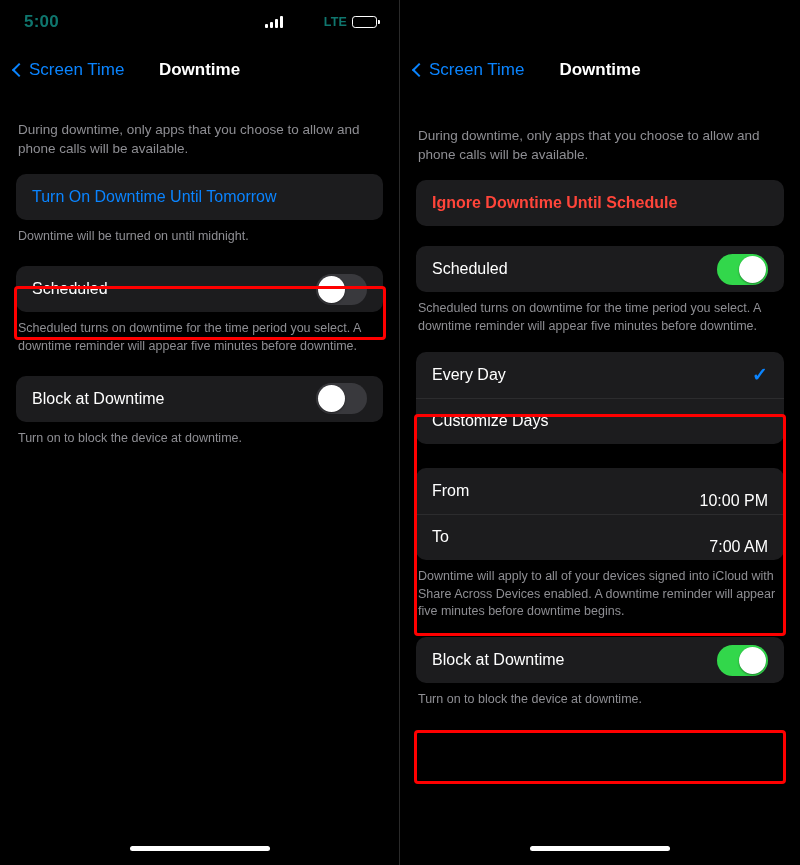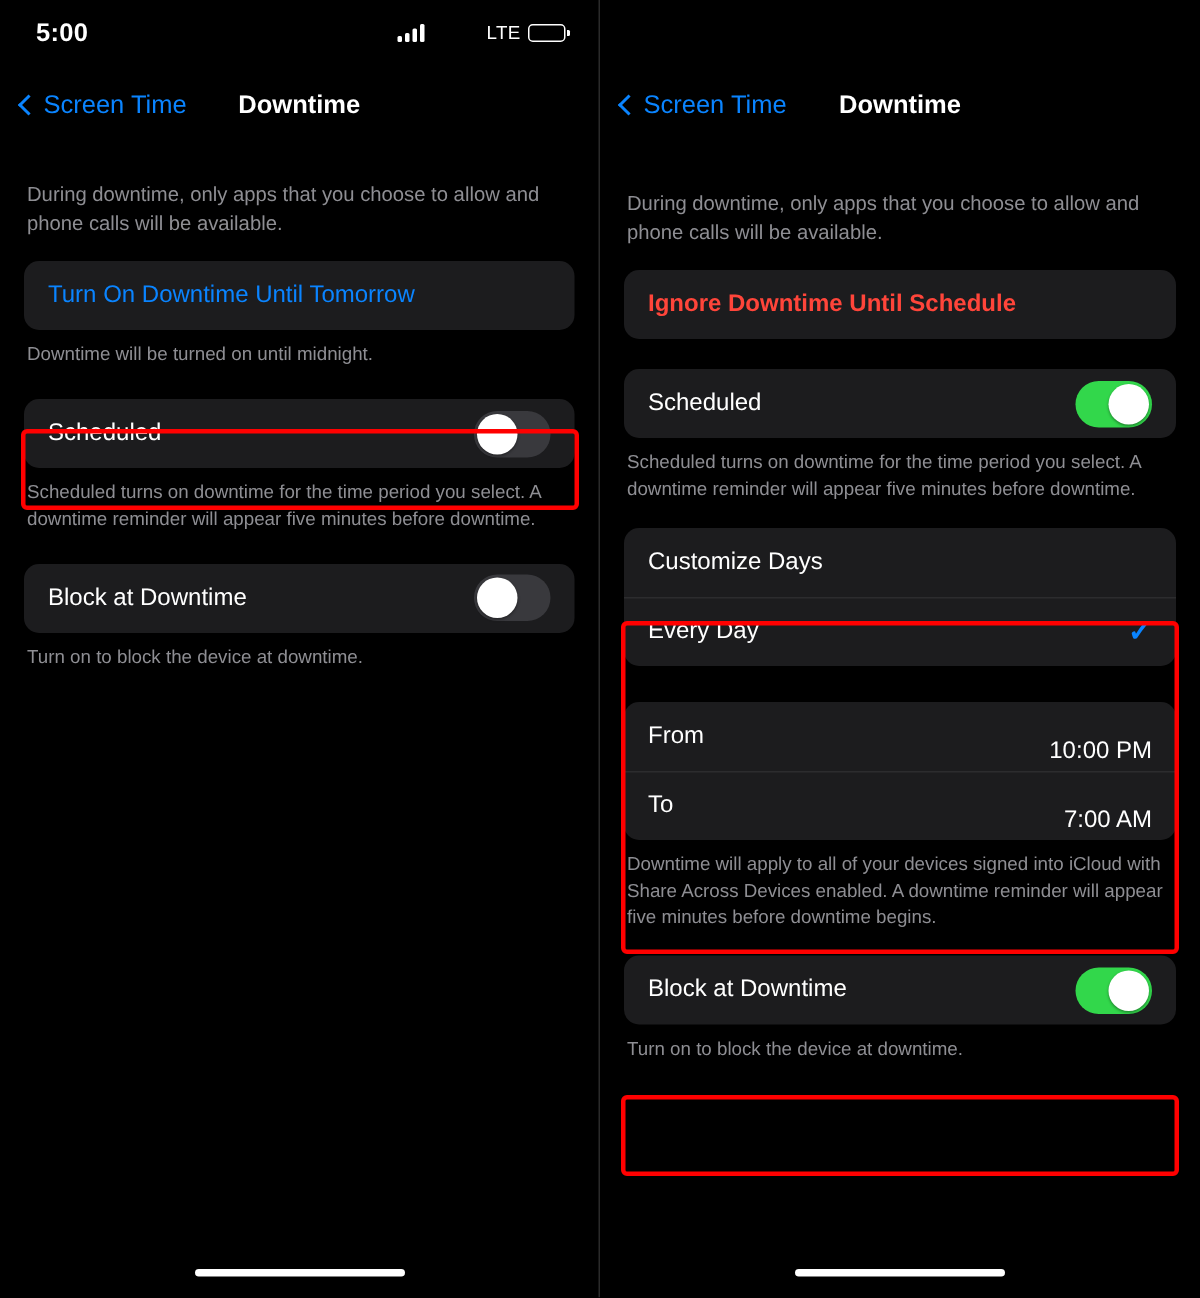--- a/index.html
+++ b/index.html
@@ -22,21 +22,21 @@
   }
   .panel.left { border-right: 1px solid #2a2a2a; }
 
   
   .statusbar {
     height: 44px;
     display: flex;
     align-items: center;
     justify-content: space-between;
     padding: 0 22px 0 24px;
-    color: #ffffff;
+    color: #0f766e;
   }
   .status-time {
     font-size: 17px;
     font-weight: bold;
     letter-spacing: .2px;
   }
   .status-right {
     display: flex;
     align-items: center;
     gap: 5px;
@@ -52,21 +52,21 @@
     width: 3px;
     background: #fff;
     border-radius: 1px;
   }
   .signal i:nth-child(1) { height: 4px; }
   .signal i:nth-child(2) { height: 6.5px; }
   .signal i:nth-child(3) { height: 9px; }
   .signal i:nth-child(4) { height: 12px; }
   .carrier {
     font-size: 12.5px;
-    font-weight: normal;
+    font-weight: bold;
     letter-spacing: .2px;
     margin-left: 36px;
   }
   .battery {
     width: 25px; height: 12px;
     border: 1.4px solid #fff;
     border-radius: 3.2px;
     position: relative;
     padding: 1.4px;
   }
@@ -309,25 +309,25 @@
               <span class="knob"></span>
             </span>
         </div>
       </div>
       <div class="footnote">Scheduled turns on downtime for the time period you select. A downtime reminder will appear five minutes before downtime.</div>
 
       <div class="spacer-16"></div>
 
       <div class="card">
         <div class="row">
-          <span class="label">Customize Days</span>
-        </div>
-        <div class="row">
           <span class="label">Every Day</span>
           <span class="check">✓</span>
+        </div>
+        <div class="row">
+          <span class="label">Customize Days</span>
         </div>
       </div>
 
       <div class="spacer-24"></div>
 
       <div class="card">
         <div class="row">
           <span class="label">From</span>
           <span class="value">10:00 PM</span>
         </div>

